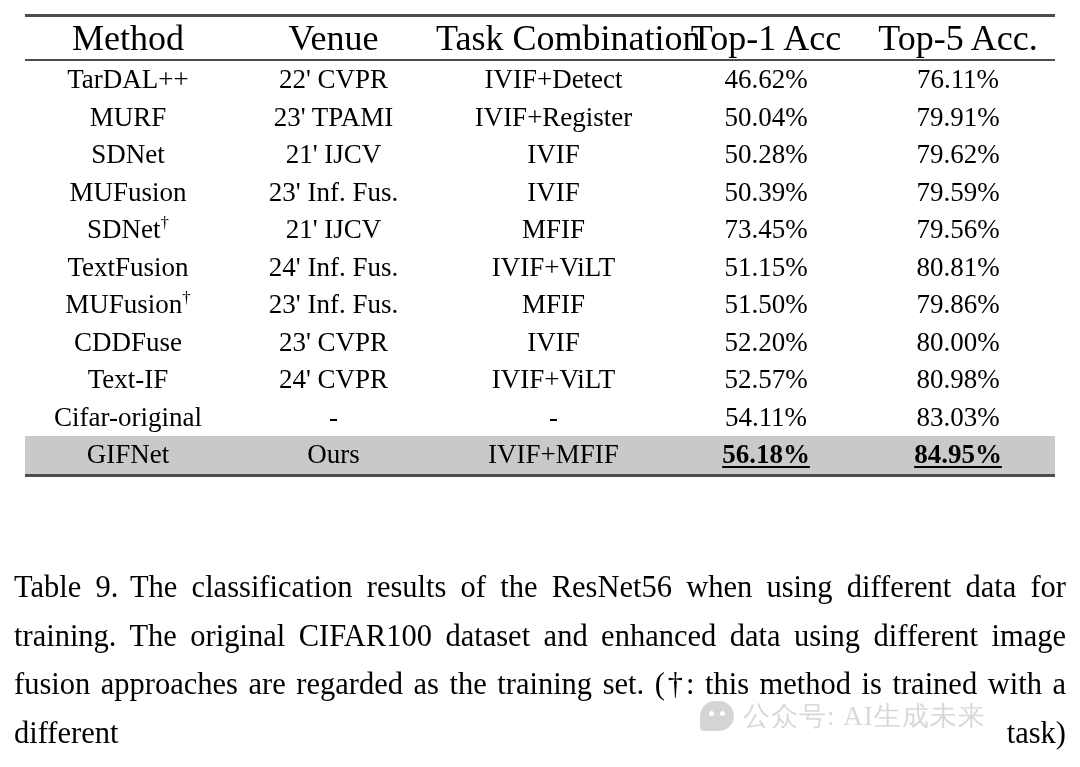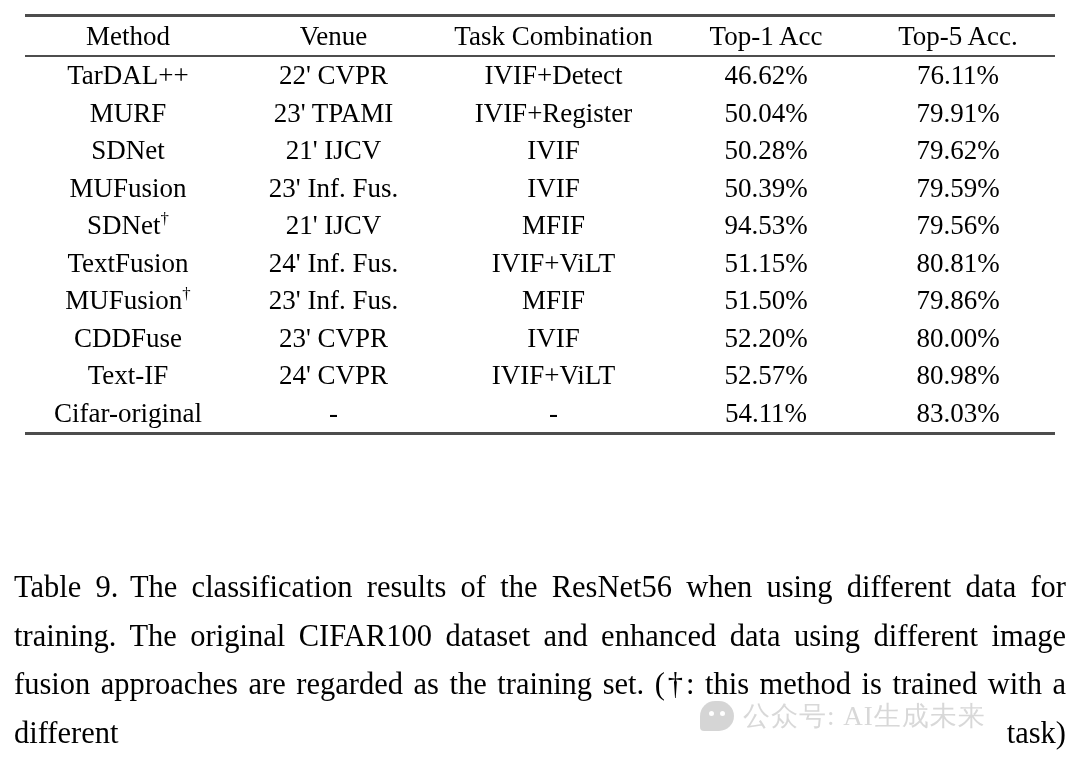--- a/index.html
+++ b/index.html
@@ -52,21 +52,21 @@
     height: 0;
     border-top: 2px solid #4d4d4d;
   }
   .rule-bottom td {
     height: 0;
     border-top: 3px solid #4d4d4d;
   }
 
   thead th {
     height: 38px;
-    font-size: 27px;
+    font-size: 36px;
     padding-bottom: 2px;
   }
   tbody tr.data-row td {
     height: 37.5px;
     font-size: 27px;
   }
 
   tr.highlight-row td {
     background: #c9c9c9;
     height: 40px;
@@ -189,21 +189,21 @@
           <td>MUFusion</td>
           <td>23' Inf. Fus.</td>
           <td>IVIF</td>
           <td>50.39%</td>
           <td>79.59%</td>
         </tr>
         <tr class="data-row">
           <td>SDNet<sup class="dagger">†</sup></td>
           <td>21' IJCV</td>
           <td>MFIF</td>
-          <td>94.53%</td>
+          <td>73.45%</td>
           <td>79.56%</td>
         </tr>
         <tr class="data-row">
           <td>TextFusion</td>
           <td>24' Inf. Fus.</td>
           <td>IVIF+ViLT</td>
           <td>51.15%</td>
           <td>80.81%</td>
         </tr>
         <tr class="data-row">
@@ -227,20 +227,27 @@
           <td>52.57%</td>
           <td>80.98%</td>
         </tr>
         <tr class="data-row">
           <td>Cifar-original</td>
           <td>-</td>
           <td>-</td>
           <td>54.11%</td>
           <td>83.03%</td>
         </tr>
+        <tr class="data-row highlight-row">
+          <td>GIFNet</td>
+          <td>Ours</td>
+          <td>IVIF+MFIF</td>
+          <td class="em">56.18%</td>
+          <td class="em">84.95%</td>
+        </tr>
       </tbody>
     <tfoot>
       <tr class="rule-bottom">
           <td colspan="5"></td>
         </tr>
     </tfoot>
   </table>
 </div>
 
 <div class="caption">

